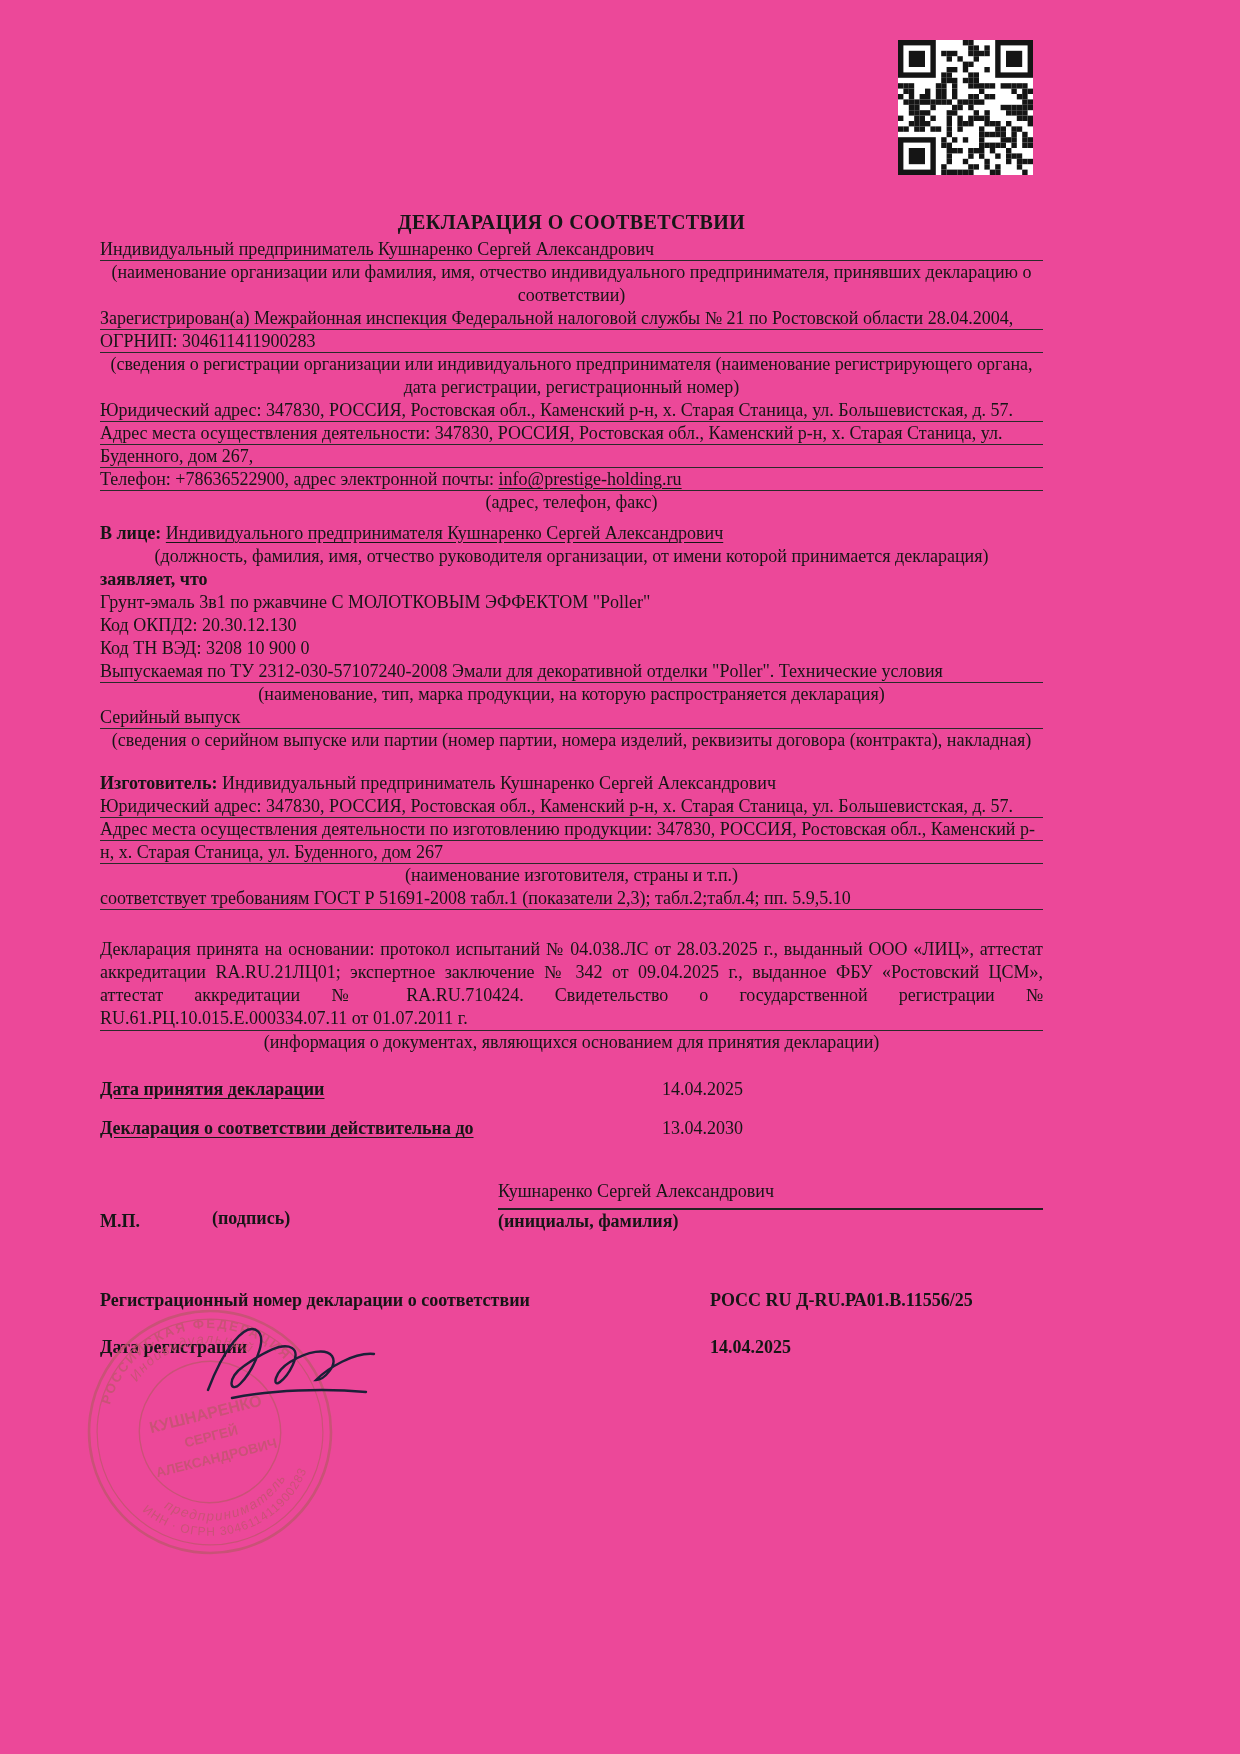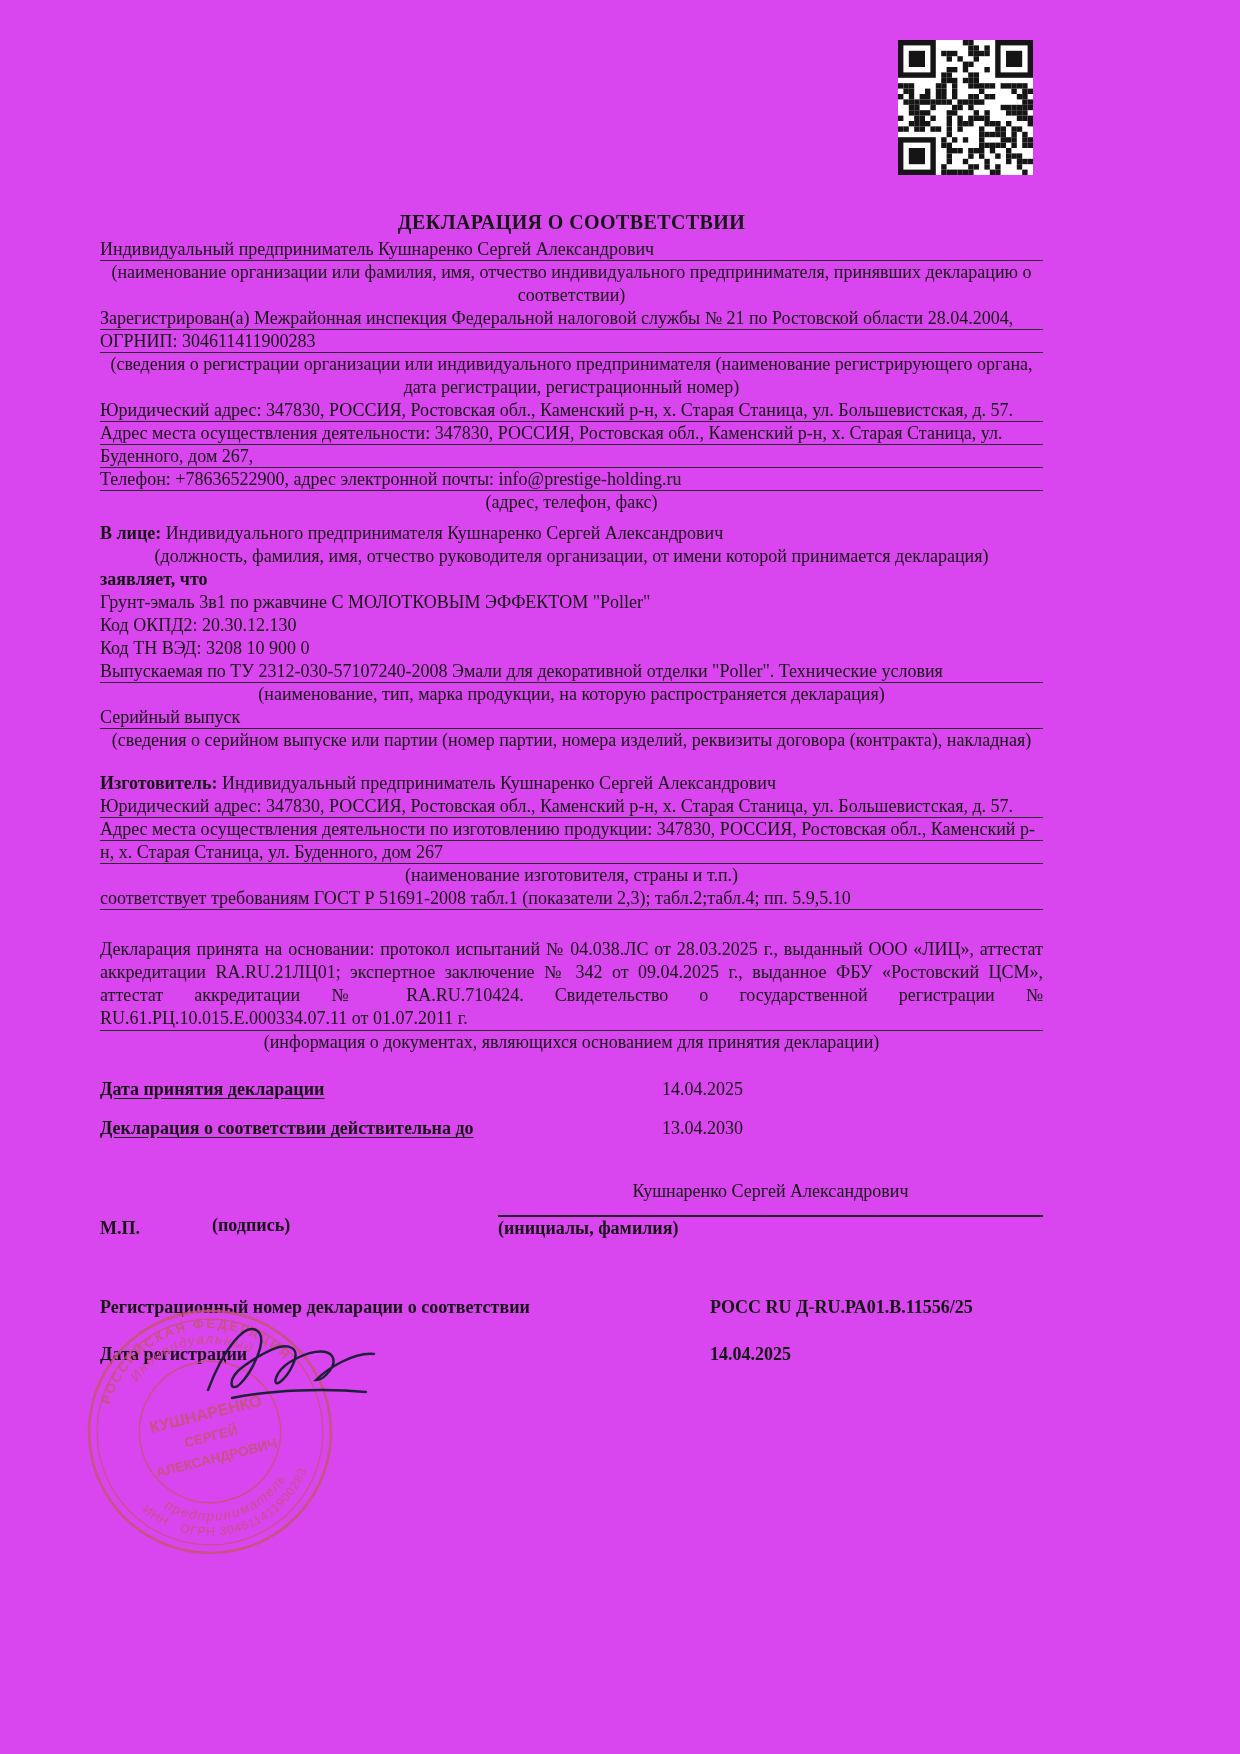--- a/index.html
+++ b/index.html
@@ -1,41 +1,41 @@
 <!DOCTYPE html>
 <html><head>
 <meta charset="utf-8">
 <style>
   *{margin:0;padding:0;box-sizing:border-box;}
   html,body{background:#e8e8e8;}
-  .page{position:relative;margin:0 auto;width:1240px;height:1754px;background:#d946ef;
+  .page{position:relative;margin:0 auto;width:1240px;height:1754px;background:#ec4899;
         font-family:"Liberation Serif","DejaVu Serif",serif;font-size:18px;color:#161616;overflow:hidden;}
   .content{position:absolute;left:100px;top:210px;width:943px;line-height:23px;}
   .title{font-size:20px;font-weight:bold;text-align:center;letter-spacing:.4px;line-height:24px;margin-bottom:4px;}
   .ruled{background-image:repeating-linear-gradient(#0000 0 21.6px,#2a2a2a 21.6px 23px);}
   .rule-last{border-bottom:1.4px solid #2a2a2a;}
   .caption{text-align:center;}
   .b{font-weight:bold;}
-  .u{text-underline-offset:3px;}
+  .u{text-decoration:underline;text-underline-offset:3px;}
   .bu{font-weight:bold;text-decoration:underline;text-underline-offset:3px;}
   .justify{text-align:justify;}
   .row{display:grid;}
   .dates{grid-template-columns:562px 1fr;}
   .footer-row{grid-template-columns:610px 1fr;}
   .mt8{margin-top:8px}.mt16{margin-top:16px}.mt20{margin-top:20px}
   .mt24{margin-top:24px}.mt28{margin-top:28px}.mt56{margin-top:56px}
   .sig-area{display:flex;align-items:flex-end;margin-top:40px;}
   .sig-left{width:318px;display:flex;flex-direction:row;}
   .sig-left-top{display:flex;align-items:flex-end;}
   .mp{font-weight:bold;margin-right:16px;}
   .sig-line{flex:1;border-bottom:2px solid #222;height:26px;}
   .sig-cap{font-weight:bold;text-align:left;}
   .sig-cap-left{width:250px;margin-left:56px;}
   .sig-right{width:545px;margin-left:80px;display:flex;flex-direction:column;}
-  .sig-name{text-align:center;border-bottom:2px solid #222;padding-bottom:12px;}
+  .sig-name{border-bottom:2px solid #222;padding-bottom:5px;}
   .qr{position:absolute;left:898px;top:40px;width:135px;height:135px;}
   .stamp{position:absolute;left:84px;top:1306px;width:252px;height:252px;
          transform:rotate(-14deg);transform-origin:center;opacity:.82;pointer-events:none;}
   .stamp text{font-family:"Liberation Sans","DejaVu Sans",sans-serif;}
   .st-arc{font-size:13px;font-weight:bold;letter-spacing:2px;fill:#c25570;}
   .st-arc-sm{font-size:12px;letter-spacing:1px;fill:#c25570;}
   .st-inner{font-size:13.5px;font-style:italic;letter-spacing:1.5px;fill:#c25570;}
   .st-center{font-weight:bold;fill:#c25570;text-anchor:middle;}
   .signature{position:absolute;left:198px;top:1308px;width:210px;height:110px;pointer-events:none;}
 </style>

